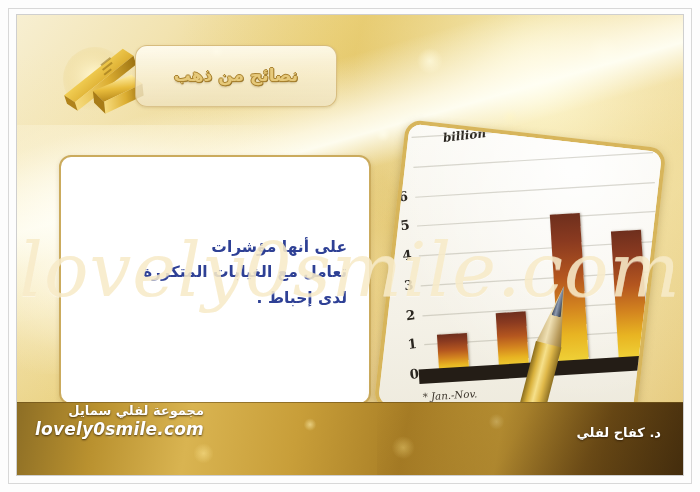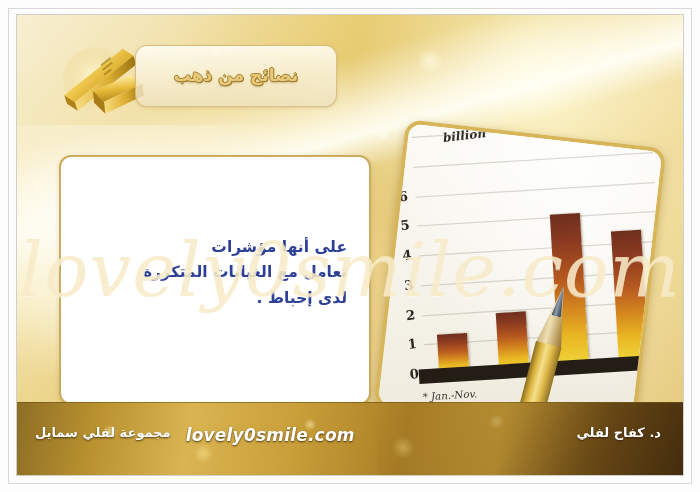--- a/index.html
+++ b/index.html
@@ -185,22 +185,22 @@
       radial-gradient(circle 16px at 58% 62%, rgba(242,214,120,.55), rgba(242,214,120,0) 72%),
       radial-gradient(circle 11px at 72% 26%, rgba(255,238,165,.5), rgba(255,238,165,0) 72%),
       linear-gradient(100deg,#8d6e25 0%,#b9912f 12%,#d9b451 26%,#c89e39 42%,#a97f26 58%,#caa33c 72%,#8c6a20 88%,#6d4f18 100%);
     border-top:1px solid rgba(90,66,20,.5);
   }
   #footer::after{
     content:"";position:absolute;right:0;top:0;width:46%;height:100%;
     background:linear-gradient(118deg, rgba(0,0,0,0) 0%, rgba(120,80,20,.35) 45%, rgba(70,40,10,.55) 70%, rgba(40,22,6,.6) 100%);
   }
   #footer-left{
-    position:absolute;left:18px;top:22px;z-index:2;
-    display:flex;flex-direction:row;gap:15px;
+    position:absolute;left:18px;top:0;z-index:2;
+    display:flex;flex-direction:column;gap:1px;
   }
   #brand-ar{
     direction:rtl;color:#ffffff;font-weight:bold;font-size:13px;
     text-shadow:0 1px 2px rgba(60,40,10,.85);
   }
   #brand-url{
     color:#ffffff;font-style:italic;font-weight:bold;font-size:17px;
     text-shadow:0 1px 2px rgba(60,40,10,.9);letter-spacing:.2px;
   }
   #footer-right{

